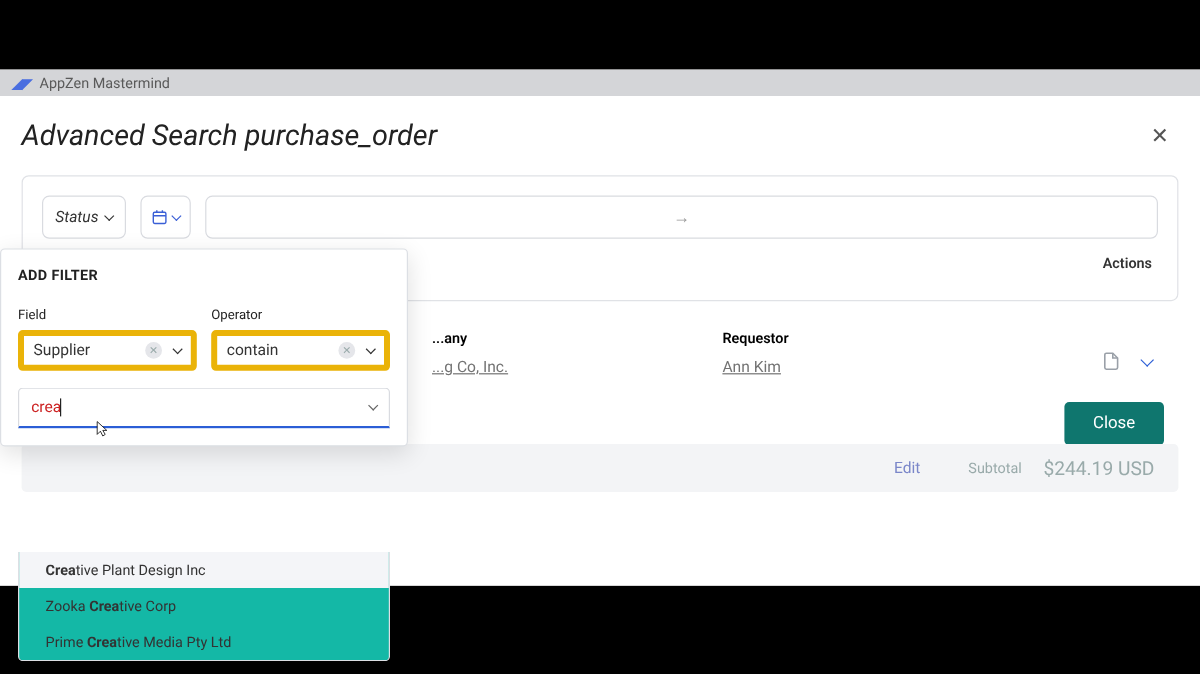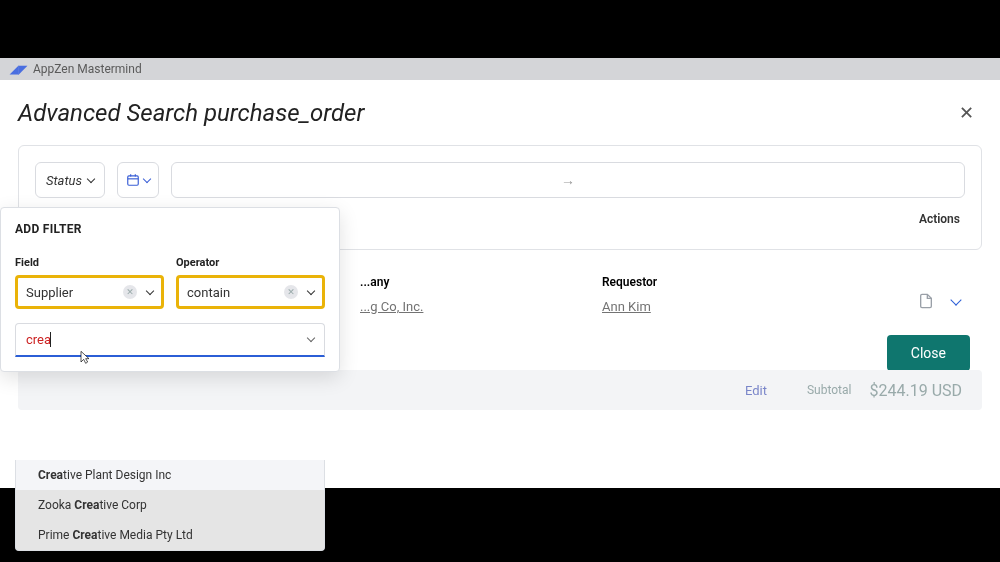--- a/index.html
+++ b/index.html
@@ -31,28 +31,28 @@
 .rec-icons { position: absolute; right: 0; top: 18px; display: flex; gap: 18px; align-items: center; color: #6b7280; }
 .close-btn { position: absolute; right: 30px; top: 255px; background: #0f766e; color: #fff; border: none; border-radius: 4px; padding: 10px 24px; font-size: 14px; cursor: pointer; }
 .ghost-row { position: absolute; left: 18px; right: 18px; top: 290px; height: 40px; background: #f3f4f6; border-radius: 4px; display: flex; align-items: center; padding: 0 20px; color: #aab; font-size: 13px; }
 .ghost-row .edit { margin-left: auto; margin-right: 40px; color: #7a86c9; }
 .ghost-row .sub { margin-right: 18px; color: #9aa; font-size: 12px; }
 .ghost-row .amt { color: #9aa; font-size: 16px; }
 .popover { position: absolute; left: 0px; top: 127px; width: 340px; background: #fff; border: 1px solid #dcdfe4; border-radius: 4px; box-shadow: 0 6px 20px rgba(0,0,0,0.12); padding: 14px; }
 .pop-title { font-size: 12px; font-weight: 700; color: #222; letter-spacing: 0.3px; }
 .pop-fields { display: flex; gap: 12px; margin-top: 20px; }
 .pop-col { flex: 1; }
-.pop-label { font-size: 11px; font-weight: 700; color: #222; margin-bottom: 6px; display: block; }
-.pop-select { width: 100%; height: 34px; border: 3px solid #eab308; border-radius: 4px; display: flex; align-items: center; justify-content: space-between; padding: 0 8px; font-size: 13px; color: #333; }
+.pop-label { font-size: 11px; font-weight: 400; color: #222; margin-bottom: 6px; display: block; }
+.pop-select { width: 100%; height: 34px; border: 5px solid #eab308; border-radius: 4px; display: flex; align-items: center; justify-content: space-between; padding: 0 8px; font-size: 13px; color: #333; }
 .pop-select .clear { color: #9aa; background: #e5e6ea; border-radius: 50%; width: 14px; height: 14px; display: flex; align-items: center; justify-content: center; font-size: 9px; margin-right: 4px; }
 .value-input { margin-top: 14px; width: 100%; height: 34px; border: none; border-bottom: 2px solid #2b5ed6; border-top: 1px solid #d9dbe0; border-left: 1px solid #d9dbe0; border-right: 1px solid #d9dbe0; border-radius: 4px 4px 0 0; display: flex; align-items: center; padding: 0 10px; font-size: 13px; }
 .value-input .typed { color: #c22; font-family: inherit; }
 .value-input .caret { border-right: 1px solid #222; animation: blink 1s infinite; height: 15px; margin-left: -1px; }
 .value-input .dd { margin-left: auto; color: #666; }
-.suggest { position: absolute; left: 14px; right: 14px; top: 252px; background: #e5e5e5; border: 1px solid #dcdfe4; border-radius: 0 0 4px 4px; border-top: none; }
+.suggest { position: absolute; left: 14px; right: 14px; top: 252px; background: #14b8a6; border: 1px solid #dcdfe4; border-radius: 0 0 4px 4px; border-top: none; }
 .sug-item { padding: 8px 22px; font-size: 12px; color: #333; cursor: pointer; white-space: nowrap; }
 .sug-item:hover, .sug-item.hl { background: #f4f5f8; }
 .sug-item b { font-weight: 700; }
 .cursor-pointer { position: absolute; top: 270px; left: 77px; font-size: 12px; pointer-events: none; }
 .chev { display: inline-block; width: 8px; height: 8px; border-right: 1.5px solid currentColor; border-bottom: 1.5px solid currentColor; transform: rotate(45deg); margin-top: -3px; }
 .chev-sm { width: 6px; height: 6px; border-width: 1.2px; }
 .scrollbar { position: absolute; right: 2px; top: 28px; width: 6px; height: 80px; background: #c8cacd; border-radius: 3px; }
 @keyframes blink { 50% { opacity: 0; } }
 </style>
 </head>

